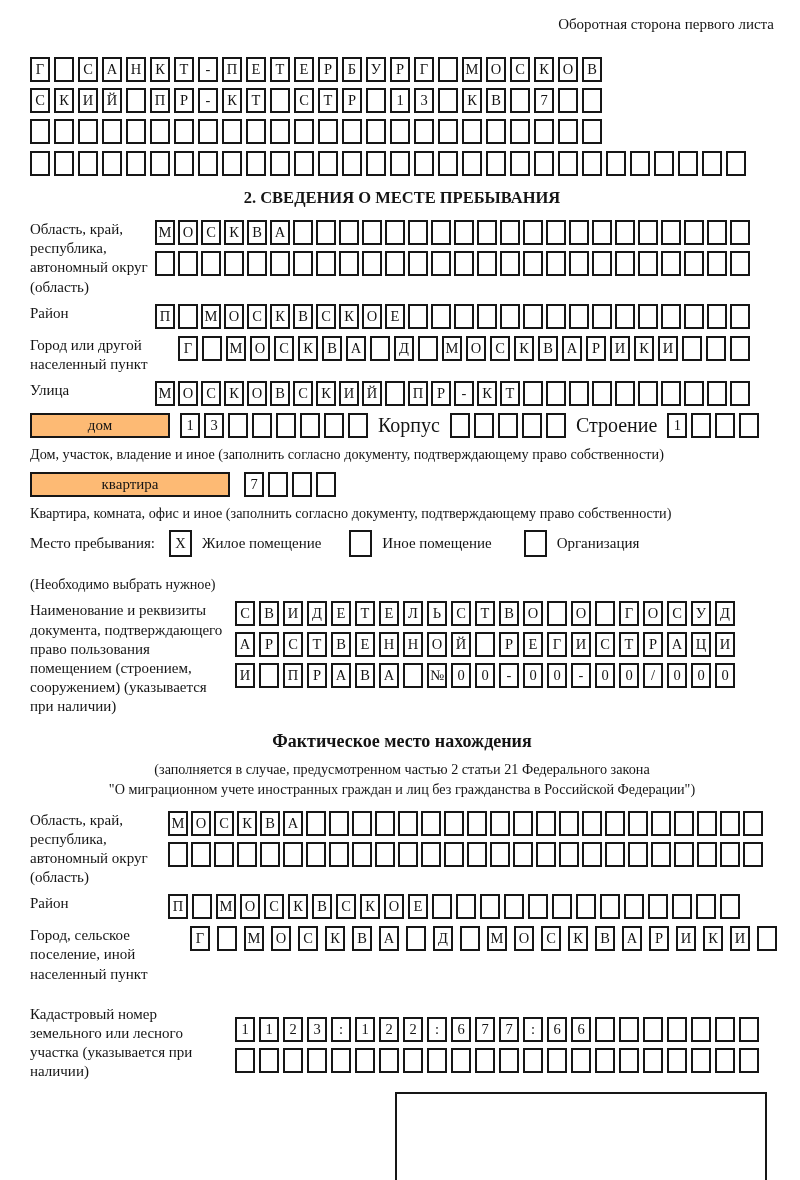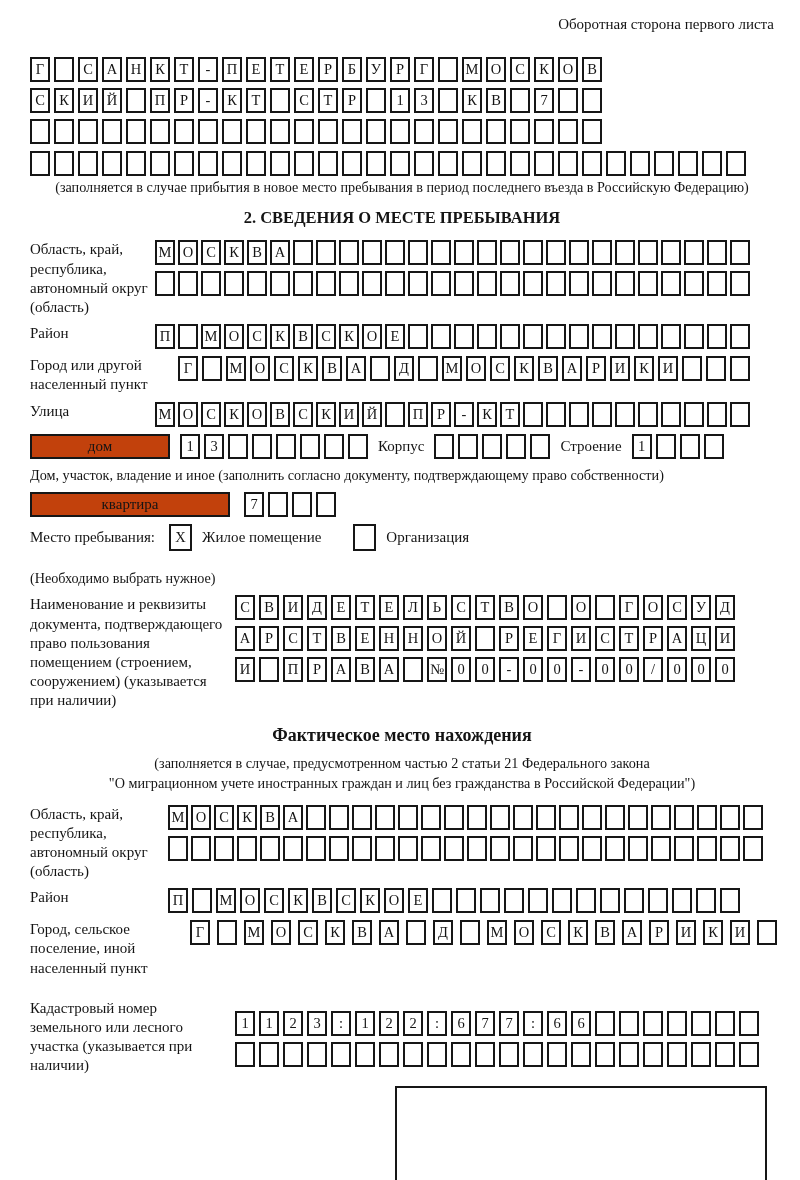--- a/index.html
+++ b/index.html
@@ -18,22 +18,22 @@
   .cellrow.narrow{gap:3px;}
   .cellrow.wide{gap:7px;}
   .cell{flex:0 0 20px;width:20px;height:25px;border:2px solid #161616;box-sizing:border-box;
         display:flex;align-items:center;justify-content:center;font-size:14.5px;background:#fff;}
   .cb{flex:0 0 23px;width:23px;height:27px;}
   .caption{font-size:14.2px;line-height:1.3;margin:2px 0 8px;}
   .center{text-align:center;}
   .title{font-weight:bold;font-size:16.5px;text-align:center;margin:12px 0 12px;}
   .subtitle{font-weight:bold;font-size:18px;text-align:center;margin:14px 0 8px;}
   .labelbox{border:2px solid #161616;height:25px;box-sizing:border-box;display:flex;
-            align-items:center;justify-content:center;font-size:15px;background:#c2410c;}
-  .inline-label{font-size:15px;align-self:center;white-space:nowrap;}
+            align-items:center;justify-content:center;font-size:15px;background:#fdba74;}
+  .inline-label{font-size:20px;align-self:center;white-space:nowrap;}
   .opt{display:flex;align-items:center;gap:10px;}
   .optrow{display:flex;align-items:center;gap:14px;margin-bottom:18px;font-size:15px;}
   .bigbox{width:372px;height:176px;border:2px solid #161616;margin-left:365px;margin-top:10px;box-sizing:border-box;background:#fff;}
   .mb0{margin-bottom:2px;}
 </style>
 </head>
 <body>
 
 <div class="page">
 
@@ -146,21 +146,20 @@
       <span class="cell"></span>
       <span class="cell"></span>
       <span class="cell"></span>
       <span class="cell"></span>
       <span class="cell"></span>
       <span class="cell"></span>
       <span class="cell"></span>
       <span class="cell"></span>
       <span class="cell"></span>
     </div>
-  <div class="caption center">(заполняется в случае прибытия в новое место пребывания в период последнего въезда в Российскую Федерацию)</div>
 
   <div class="title">2. СВЕДЕНИЯ О МЕСТЕ ПРЕБЫВАНИЯ</div>
 
   <div class="block">
     <div class="label w125">Область, край, республика, автономный округ (область)</div>
     <div class="cellcol">
       <div class="cellrow narrow">
           <span class="cell">М</span>
           <span class="cell">О</span>
           <span class="cell">С</span>
@@ -345,26 +344,31 @@
 
   <div class="block" style="gap:14px;">
     <div class="labelbox" style="width:200px;flex:0 0 200px;">квартира</div>
     <div class="cellrow">
         <span class="cell">7</span>
         <span class="cell"></span>
         <span class="cell"></span>
         <span class="cell"></span>
       </div>
   </div>
+  <div class="caption">Квартира, комната, офис и иное (заполнить согласно документу, подтверждающему право собственности)</div>
 
   <div class="optrow">
     <span>Место пребывания:</span>
     <span class="opt">
       <span class="cell cb">X</span>
       <span>Жилое помещение</span>
+    </span>
+    <span class="opt" style="margin-left:14px;">
+      <span class="cell cb"></span>
+      <span>Иное помещение</span>
     </span>
     <span class="opt" style="margin-left:18px;">
       <span class="cell cb"></span>
       <span>Организация</span>
     </span>
   </div>
   <div class="caption" style="">(Необходимо выбрать нужное)</div>
 
   <div class="block">
     <div class="label w205">Наименование и реквизиты документа, подтверждающего право пользования помещением (строением, сооружением) (указывается при наличии)</div>

